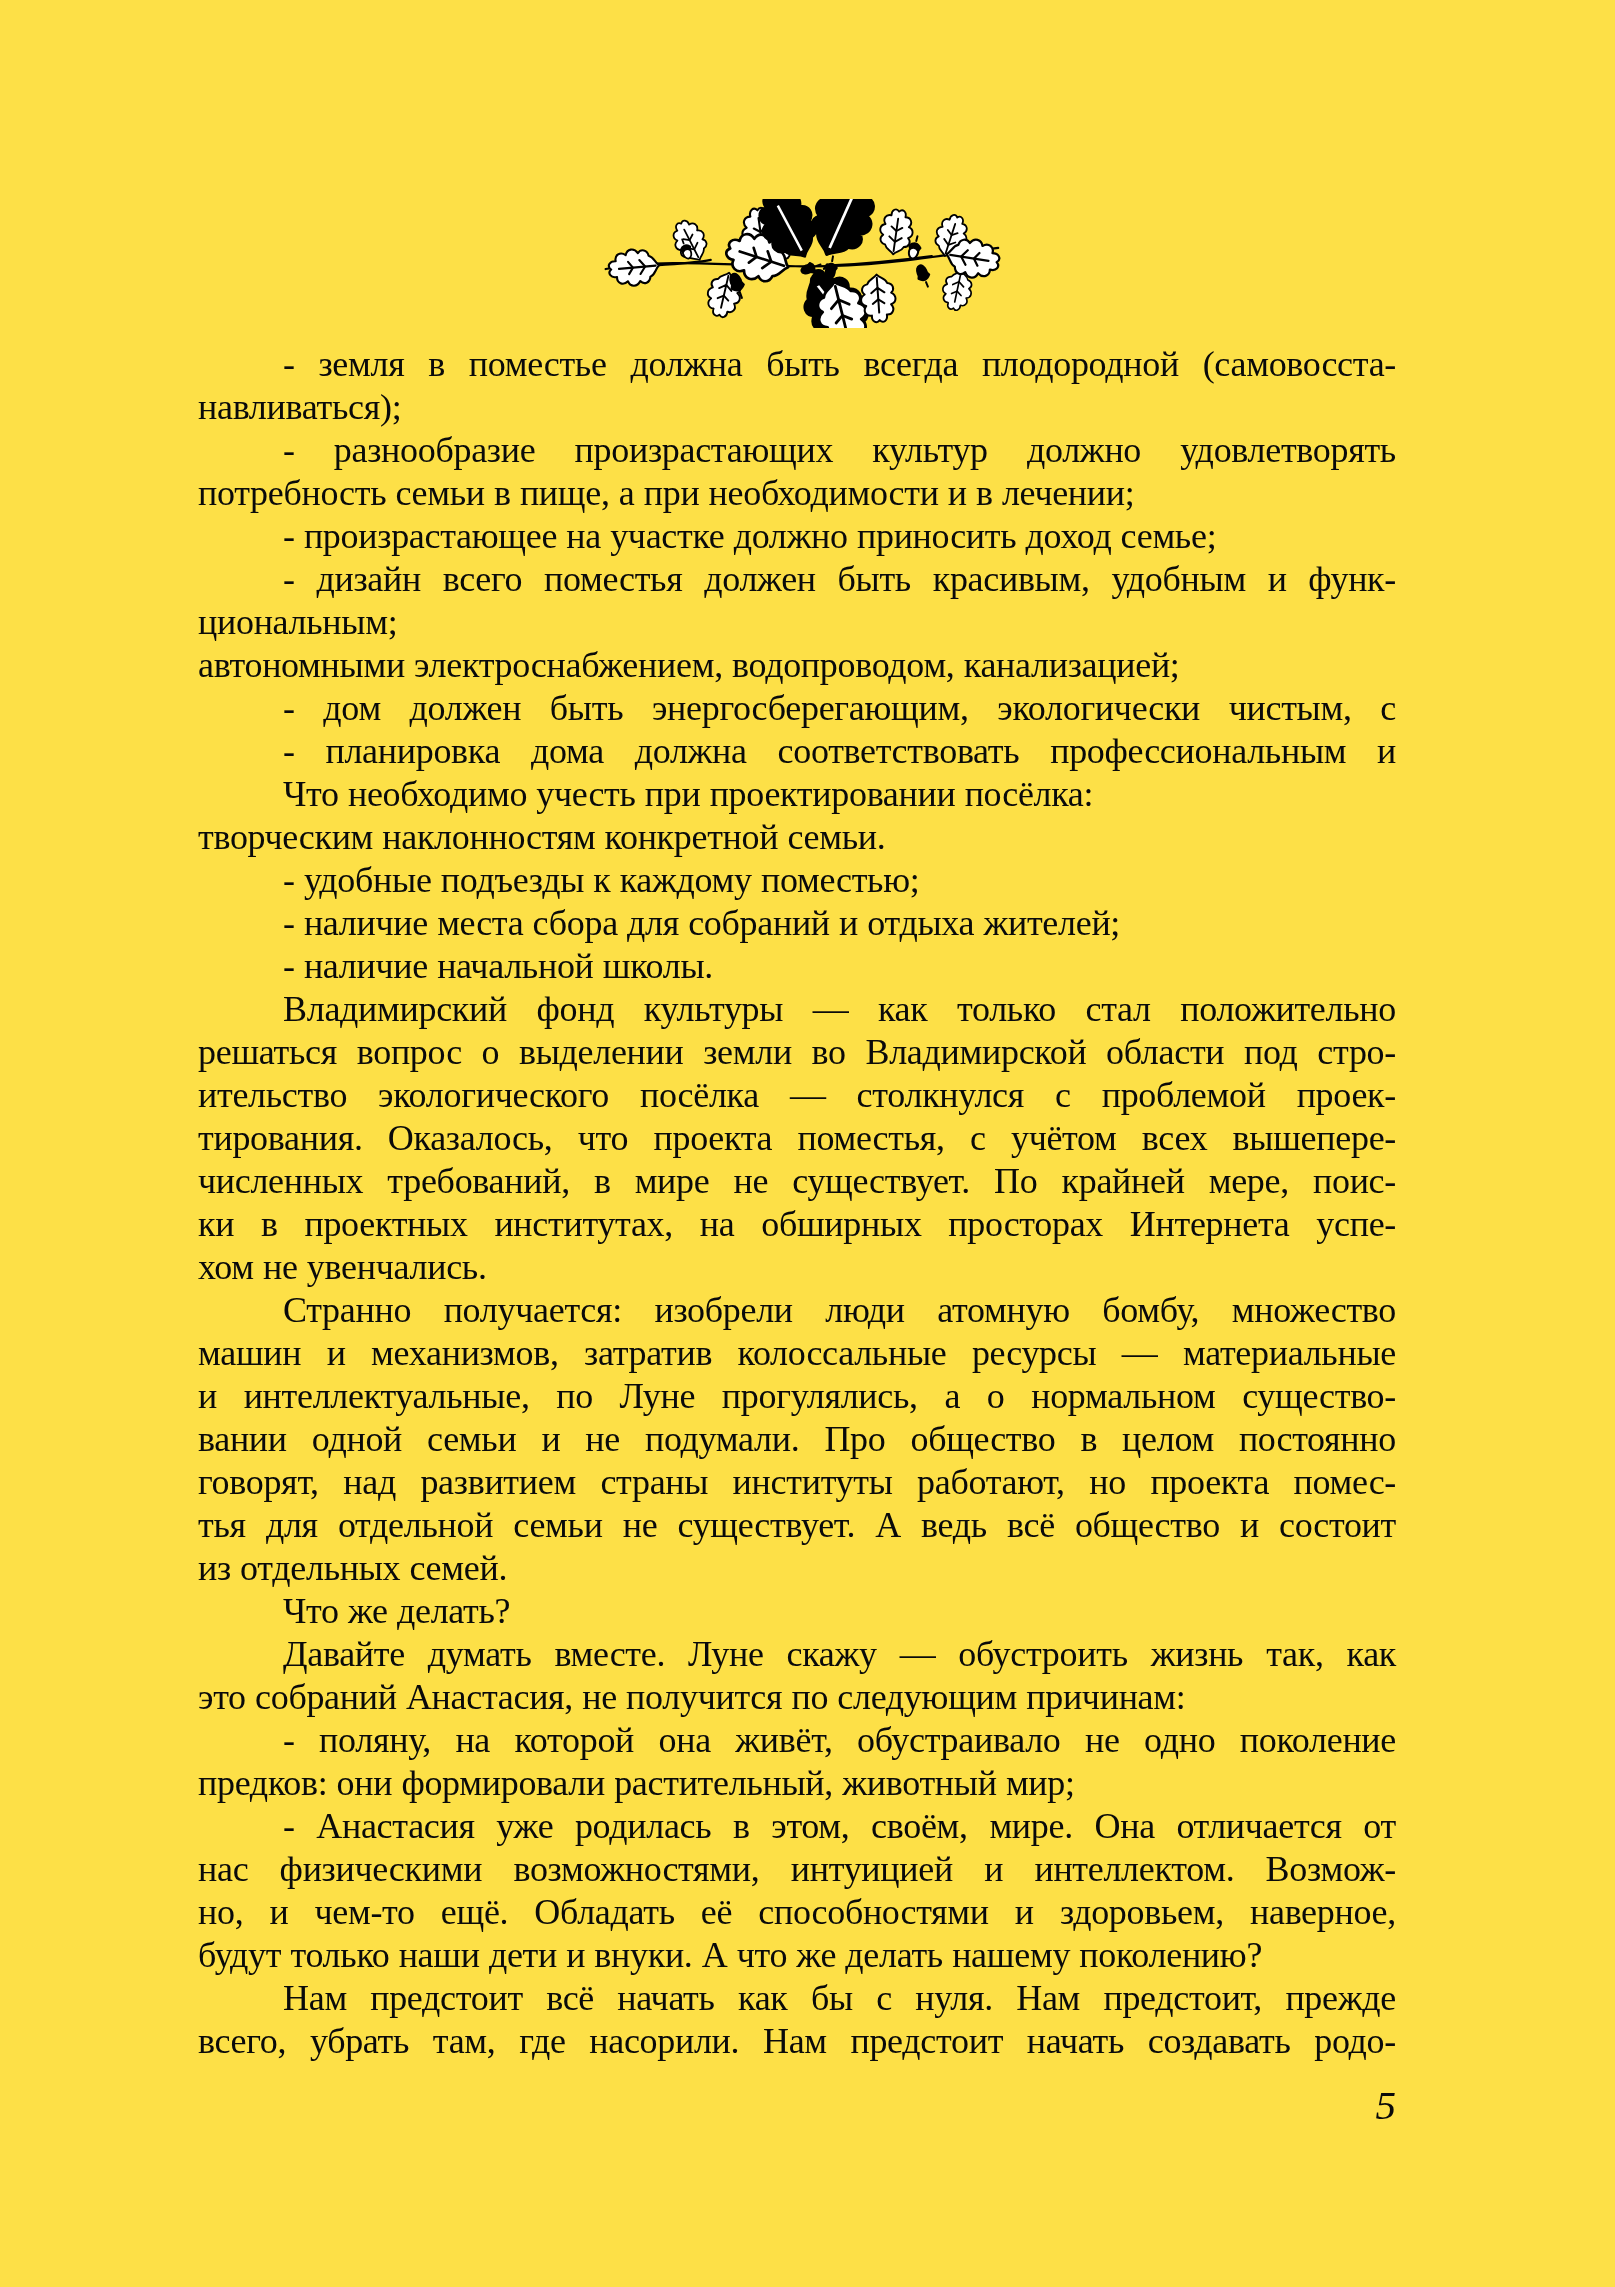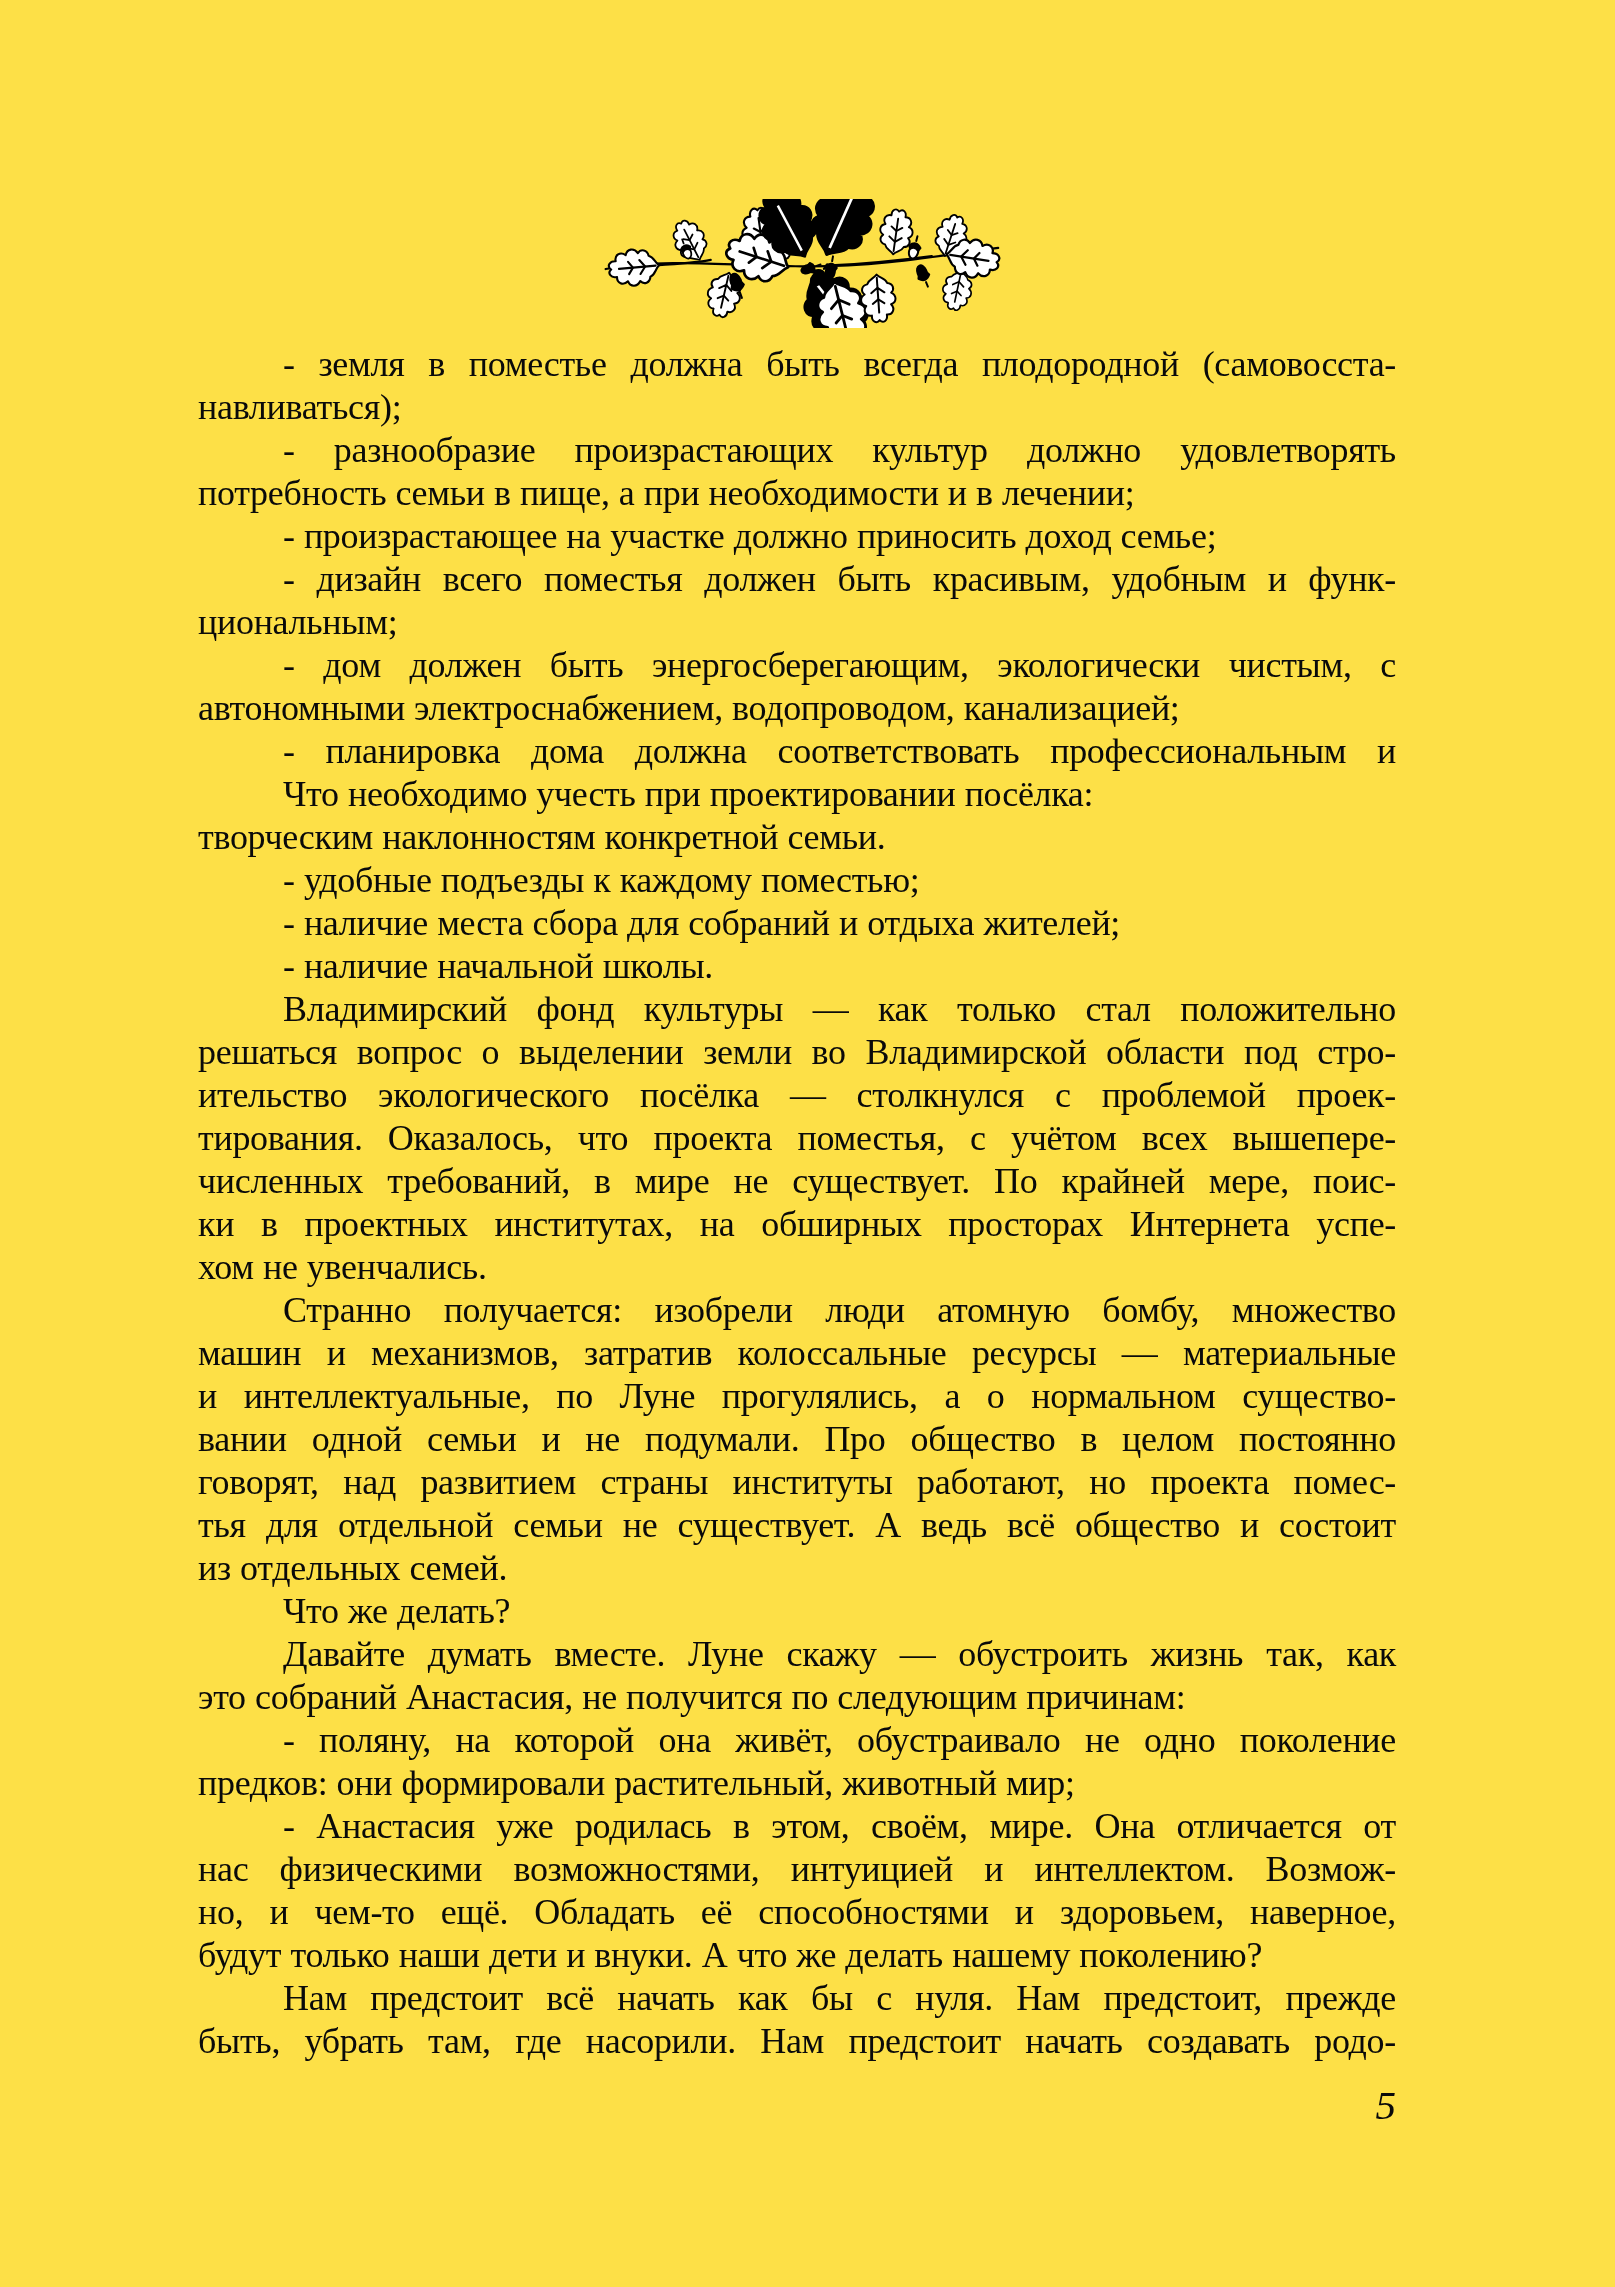--- a/index.html
+++ b/index.html
@@ -109,22 +109,22 @@
   </svg>
 
   <div class="textblock">
       <div class="line indent flush">- земля в поместье должна быть всегда плодородной (самовосста-</div>
       <div class="line">навливаться);</div>
       <div class="line indent flush">- разнообразие произрастающих культур должно удовлетворять</div>
       <div class="line">потребность семьи в пище, а при необходимости и в лечении;</div>
       <div class="line indent">- произрастающее на участке должно приносить доход семье;</div>
       <div class="line indent flush">- дизайн всего поместья должен быть красивым, удобным и функ-</div>
       <div class="line">циональным;</div>
+      <div class="line">автономными электроснабжением, водопроводом, канализацией;</div>
       <div class="line indent flush">- дом должен быть энергосберегающим, экологически чистым, с</div>
-      <div class="line">автономными электроснабжением, водопроводом, канализацией;</div>
       <div class="line indent flush">- планировка дома должна соответствовать профессиональным и</div>
       <div class="line indent">Что необходимо учесть при проектировании посёлка:</div>
       <div class="line">творческим наклонностям конкретной семьи.</div>
       <div class="line indent">- удобные подъезды к каждому поместью;</div>
       <div class="line indent">- наличие места сбора для собраний и отдыха жителей;</div>
       <div class="line indent">- наличие начальной школы.</div>
       <div class="line indent flush">Владимирский фонд культуры — как только стал положительно</div>
       <div class="line flush">решаться вопрос о выделении земли во Владимирской области под стро-</div>
       <div class="line flush">ительство экологического посёлка — столкнулся с проблемой проек-</div>
       <div class="line flush">тирования. Оказалось, что проекта поместья, с учётом всех вышепере-</div>
@@ -141,19 +141,19 @@
       <div class="line indent">Что же делать?</div>
       <div class="line indent flush">Давайте думать вместе. Луне скажу — обустроить жизнь так, как</div>
       <div class="line">это собраний Анастасия, не получится по следующим причинам:</div>
       <div class="line indent flush">- поляну, на которой она живёт, обустраивало не одно поколение</div>
       <div class="line">предков: они формировали растительный, животный мир;</div>
       <div class="line indent flush">- Анастасия уже родилась в этом, своём, мире. Она отличается от</div>
       <div class="line flush">нас физическими возможностями, интуицией и интеллектом. Возмож-</div>
       <div class="line flush">но, и чем-то ещё. Обладать её способностями и здоровьем, наверное,</div>
       <div class="line">будут только наши дети и внуки. А что же делать нашему поколению?</div>
       <div class="line indent flush">Нам предстоит всё начать как бы с нуля. Нам предстоит, прежде</div>
-      <div class="line flush">быть, убрать там, где насорили. Нам предстоит начать создавать родо-</div>
+      <div class="line flush">всего, убрать там, где насорили. Нам предстоит начать создавать родо-</div>
     </div>
 
   <div class="folio">5</div>
 
 </div>
 
 
 </body></html>

